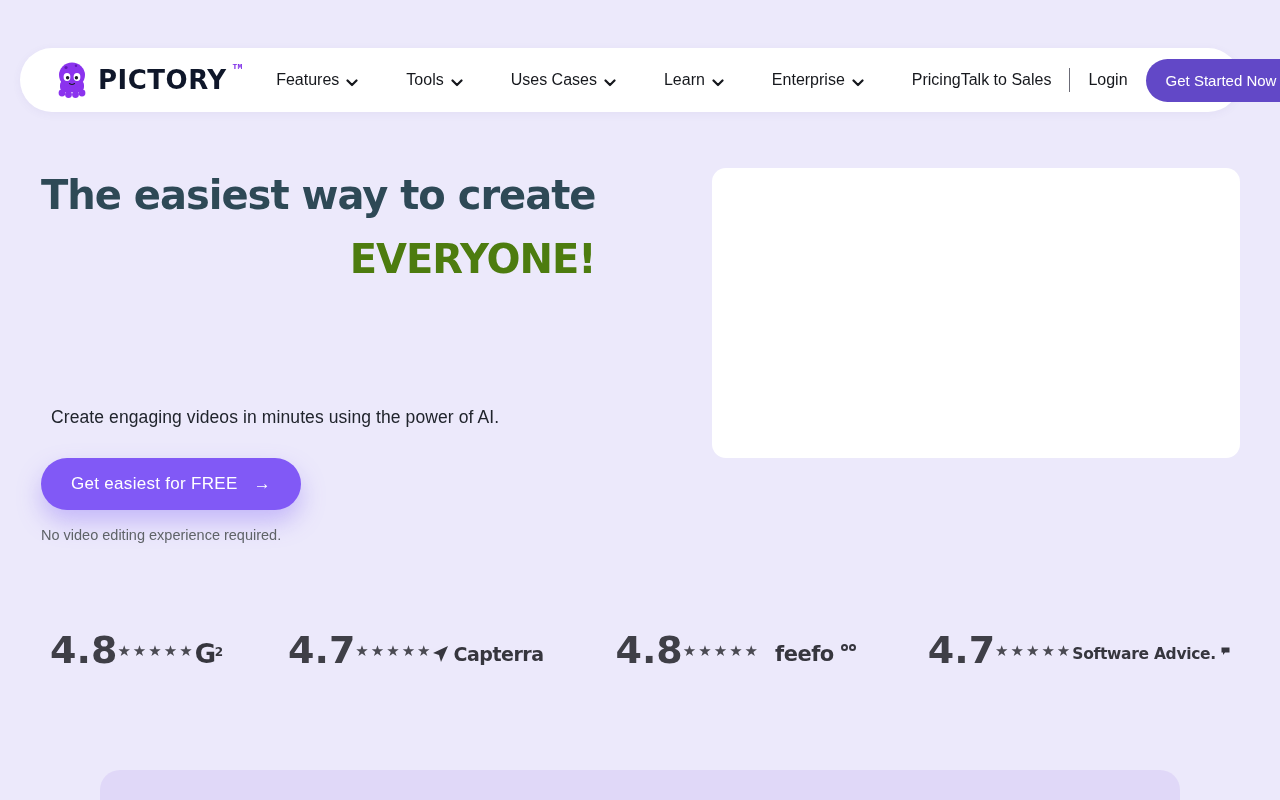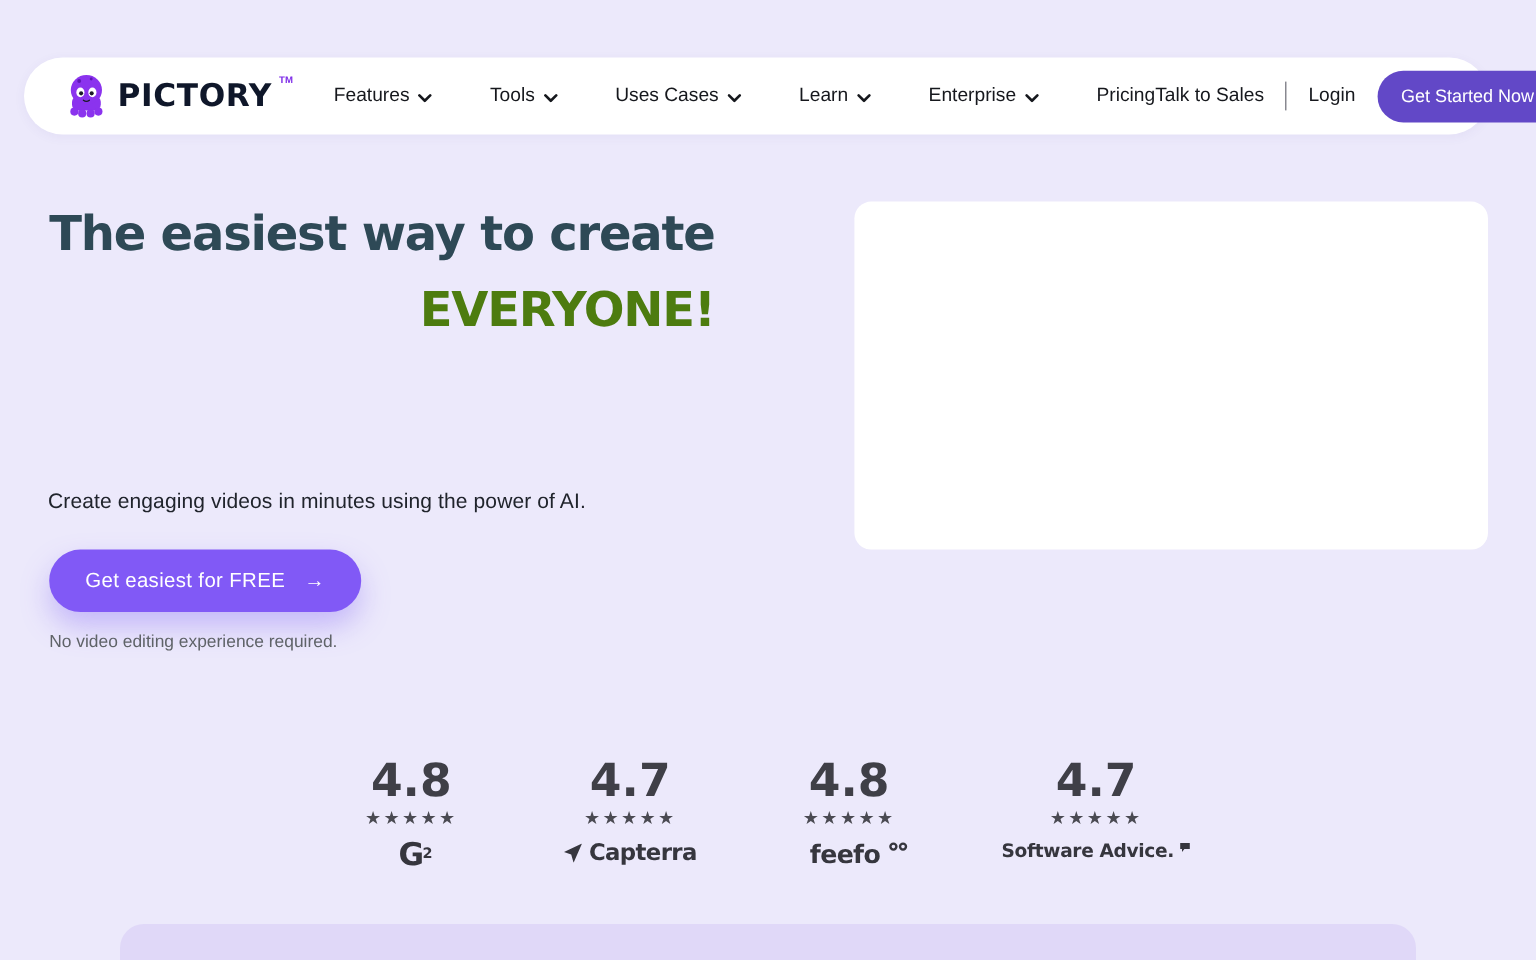--- a/index.html
+++ b/index.html
@@ -18,21 +18,21 @@
     display:flex; align-items:center;
     padding:0 20px 0 32px;
     box-shadow:0 2px 10px rgba(80,60,160,0.06);
   }
   .logo { display:flex; align-items:flex-start; gap:6px; cursor:pointer; text-decoration:none; }
   .logo-word {
     font-family:"DejaVu Sans", sans-serif;
     font-weight:bold; font-size:26px; letter-spacing:0.5px;
     color:#0f172a; line-height:40px;
   }
-  .logo-tm { font-size:8px; font-weight:bold; color:#7d2be8; vertical-align:top; line-height:14px; }
+  .logo-tm { font-size:8px; font-weight:bold; color:#7d2be8; vertical-align:top; line-height:14px;font-family:Liberation Mono, monospace; }
 
   .nav { display:flex; align-items:center; gap:32px; margin-left:18px; }
   .nav-item {
     display:flex; align-items:center; gap:7px;
     font-size:16px; font-weight:500; color:#16181d; cursor:pointer; white-space:nowrap;margin-left:16px;
   }
   .chev { display:inline-block; margin-top:3px; }
 
   .header-right { margin-left:auto; display:flex; align-items:center; gap:18px; }
   .header-link { font-size:16px; font-weight:500; color:#16181d; cursor:pointer; white-space:nowrap; }
@@ -47,21 +47,21 @@
   
   .hero-heading {
     position:absolute; left:41px; top:163px;
     font-family:"DejaVu Sans", sans-serif;
     font-size:40px; line-height:64px; font-weight:bold;
     letter-spacing:-1px; color:#2e4956; white-space:nowrap;
   }
   .hero-heading .hl { color:#4d7c0f;text-align:right; }
 
   .hero-sub {
-    position:absolute; left:40px; top:407px;
+    position:absolute; left:51px; top:407px;
     font-size:17.5px; color:#20242c; letter-spacing:0.1px;
   }
 
   .hero-cta {
     position:absolute; left:41px; top:458px; height:52px;
     padding:0 30px; border:none; border-radius:26px;
     background:#8159f6; color:#ffffff;
     font-family:"Liberation Sans", sans-serif;
     font-size:17px; font-weight:500; letter-spacing:0.3px;
     display:flex; align-items:center; gap:16px; cursor:pointer;
@@ -76,21 +76,21 @@
   .video-box {
     position:absolute; left:712px; top:168px; width:528px; height:290px;
     background:#ffffff; border-radius:14px; cursor:pointer;
   }
 
   
   .ratings {
     position:absolute; left:0; top:628px; width:1280px;
     display:flex; justify-content:center; align-items:flex-start; gap:72px;
   }
-  .badge { display:flex; flex-direction:column; align-items:center; min-width:110px; }
+  .badge { display:flex; flex-direction:row; align-items:center; min-width:110px; }
   .score {
     font-family:"DejaVu Sans", sans-serif; font-weight:bold;
     font-size:38px; line-height:44px; color:#3f3f47;
   }
   .stars { font-size:15px; letter-spacing:2px; color:#4a4a52; line-height:18px; margin-top:2px; }
   .brandline {
     margin-top:8px; display:flex; align-items:center; gap:5px;
     font-family:"DejaVu Sans", sans-serif; font-weight:bold; color:#36363e;
   }
   .g2-mark { font-size:26px; line-height:26px; position:relative; font-weight:bold; }

